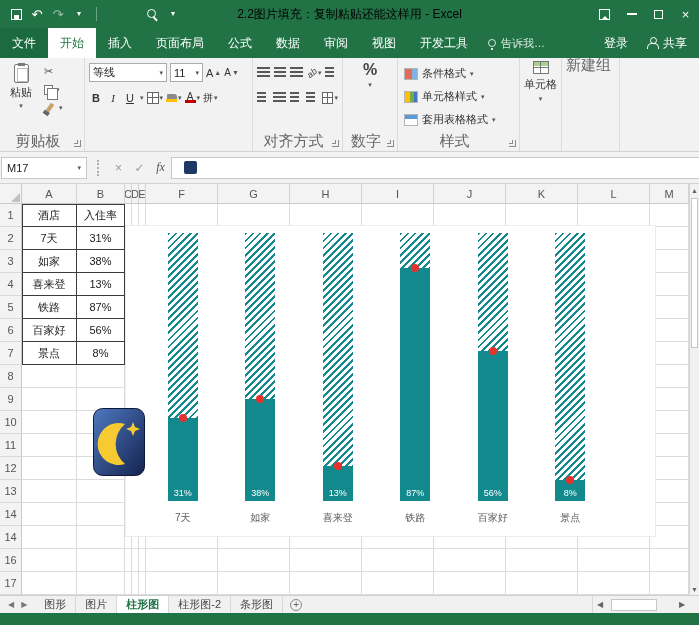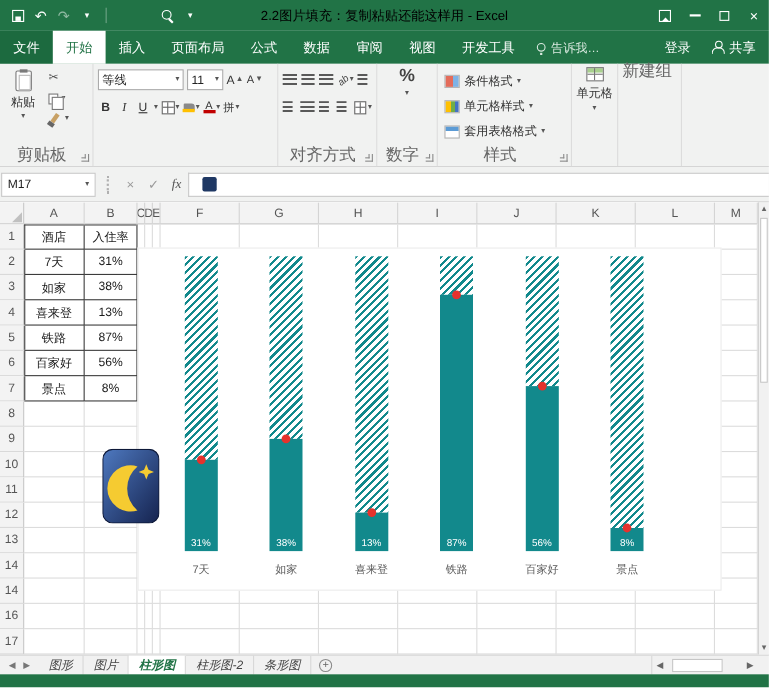--- a/index.html
+++ b/index.html
@@ -140,21 +140,21 @@
 .vlab{position:absolute;left:0;right:0;bottom:3px;text-align:center;color:#fff;font-size:9px;}
 .cat{position:absolute;left:0;right:0;top:calc(100% + 10px);text-align:center;color:#595959;font-size:10px;white-space:nowrap;}
 
 
 #moonicon{position:absolute;left:93px;top:224px;width:52px;height:68px;}
 
 
 #sheettabs{position:absolute;top:595px;left:0;width:699px;height:18px;background:#f1f1f1;border-top:1px solid #cfcfcf;display:flex;align-items:stretch;font-size:11px;color:#444;}
 .tabnav{display:flex;align-items:center;gap:7px;padding:0 8px;color:#777;font-size:8px;}
 #sheettablist{display:flex;align-items:stretch;}
-.stab{display:flex;align-items:center;padding:0 9px;border-right:1px solid #d8d8d8;white-space:nowrap;font-style:italic;}
+.stab{display:flex;align-items:center;padding:0 9px;border-right:1px solid #d8d8d8;white-space:nowrap;}
 .stab.active{background:#fff;color:#217346;font-weight:bold;}
 .addbtn{display:flex;align-items:center;padding:0 7px;}
 .addcircle{width:12px;height:12px;border:1px solid #8a8a8a;border-radius:50%;color:#666;font-size:10px;line-height:10px;text-align:center;}
 .hscroll{margin-left:auto;display:flex;align-items:center;width:97px;border-left:1px solid #d8d8d8;margin-right:10px;}
 .harrow{width:14px;text-align:center;color:#666;font-size:8px;}
 .htrack{flex:1;height:12px;position:relative;}
 .hthumb{position:absolute;left:4px;top:0;width:46px;height:12px;background:#fff;border:1px solid #c6c6c6;}
 
 
 #statusbar{position:absolute;top:613px;left:0;width:699px;height:12px;background:#217346;}

